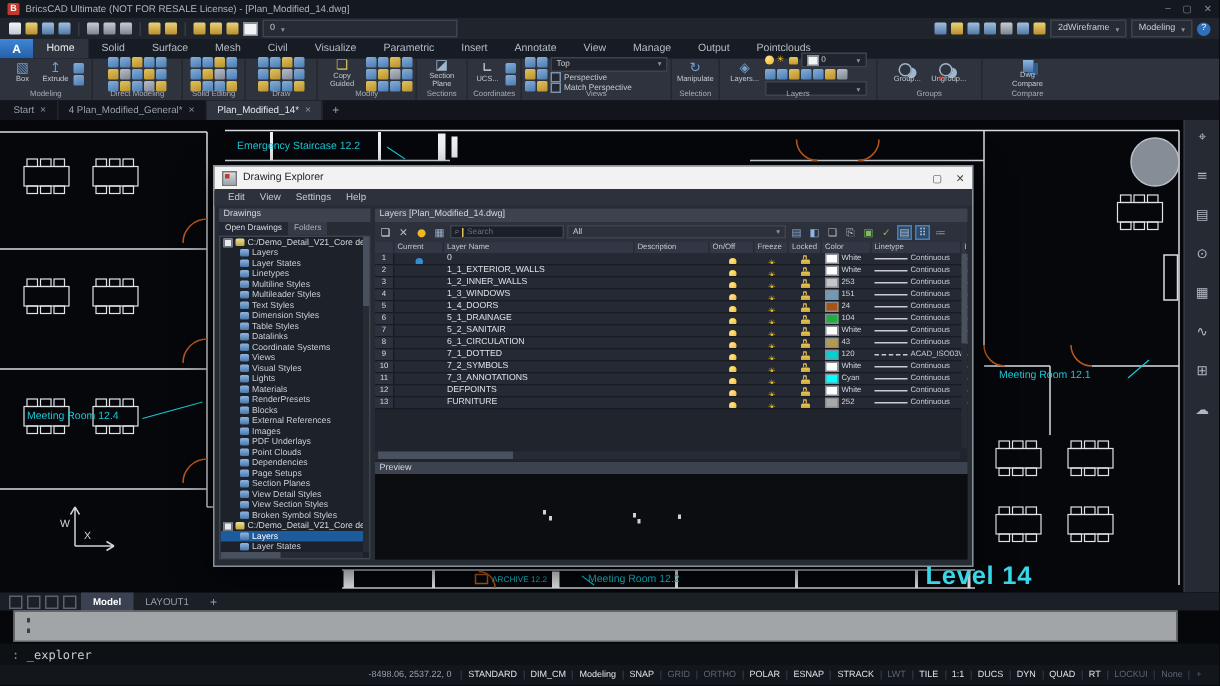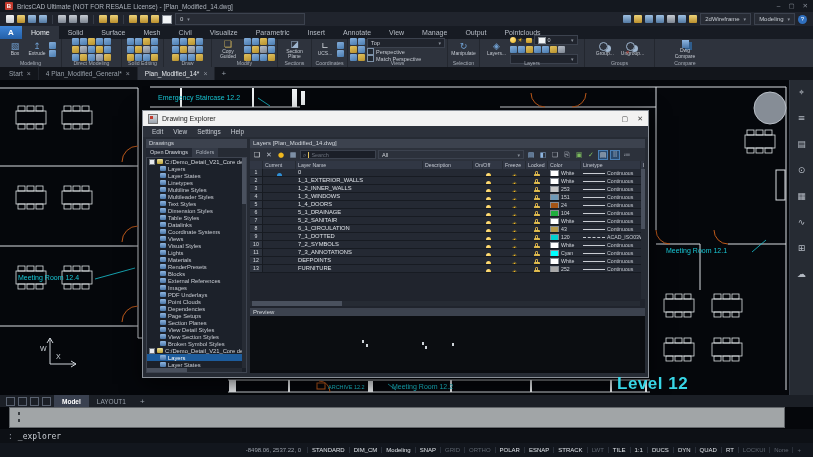--- a/index.html
+++ b/index.html
@@ -591,21 +591,21 @@
       <div class="dlabel md" style="left: 158px; top: 14px;">Emergency Staircase 12.2</div>
 
       <div class="dlabel md" style="left: 18px; top: 194px;">Meeting Room 12.4</div>
 
       <div class="dlabel md" style="left: 666px; top: 167px;">Meeting Room 12.1</div>
 
       <div class="dlabel sm" style="left: 328px; top: 304px;">ARCHIVE 12.2</div>
 
       <div class="dlabel md" style="left: 392px; top: 303px;">Meeting Room 12.2</div>
     </div>
-  <div class="levellabel" style="left:617px;top:294px">Level 12</div>
+  <div class="levellabel" style="left:617px;top:294px">Level 14</div>
 
   <div class="sidebar">
     <div style="display:flex;flex-direction:column;align-items:center;gap:17px">
 
     <span class="sico">⌖</span>
         <span class="sico">≡</span>
         <span class="sico">▤</span>
         <span class="sico">⊙</span>
         <span class="sico">▦</span>
         <span class="sico">∿</span>

